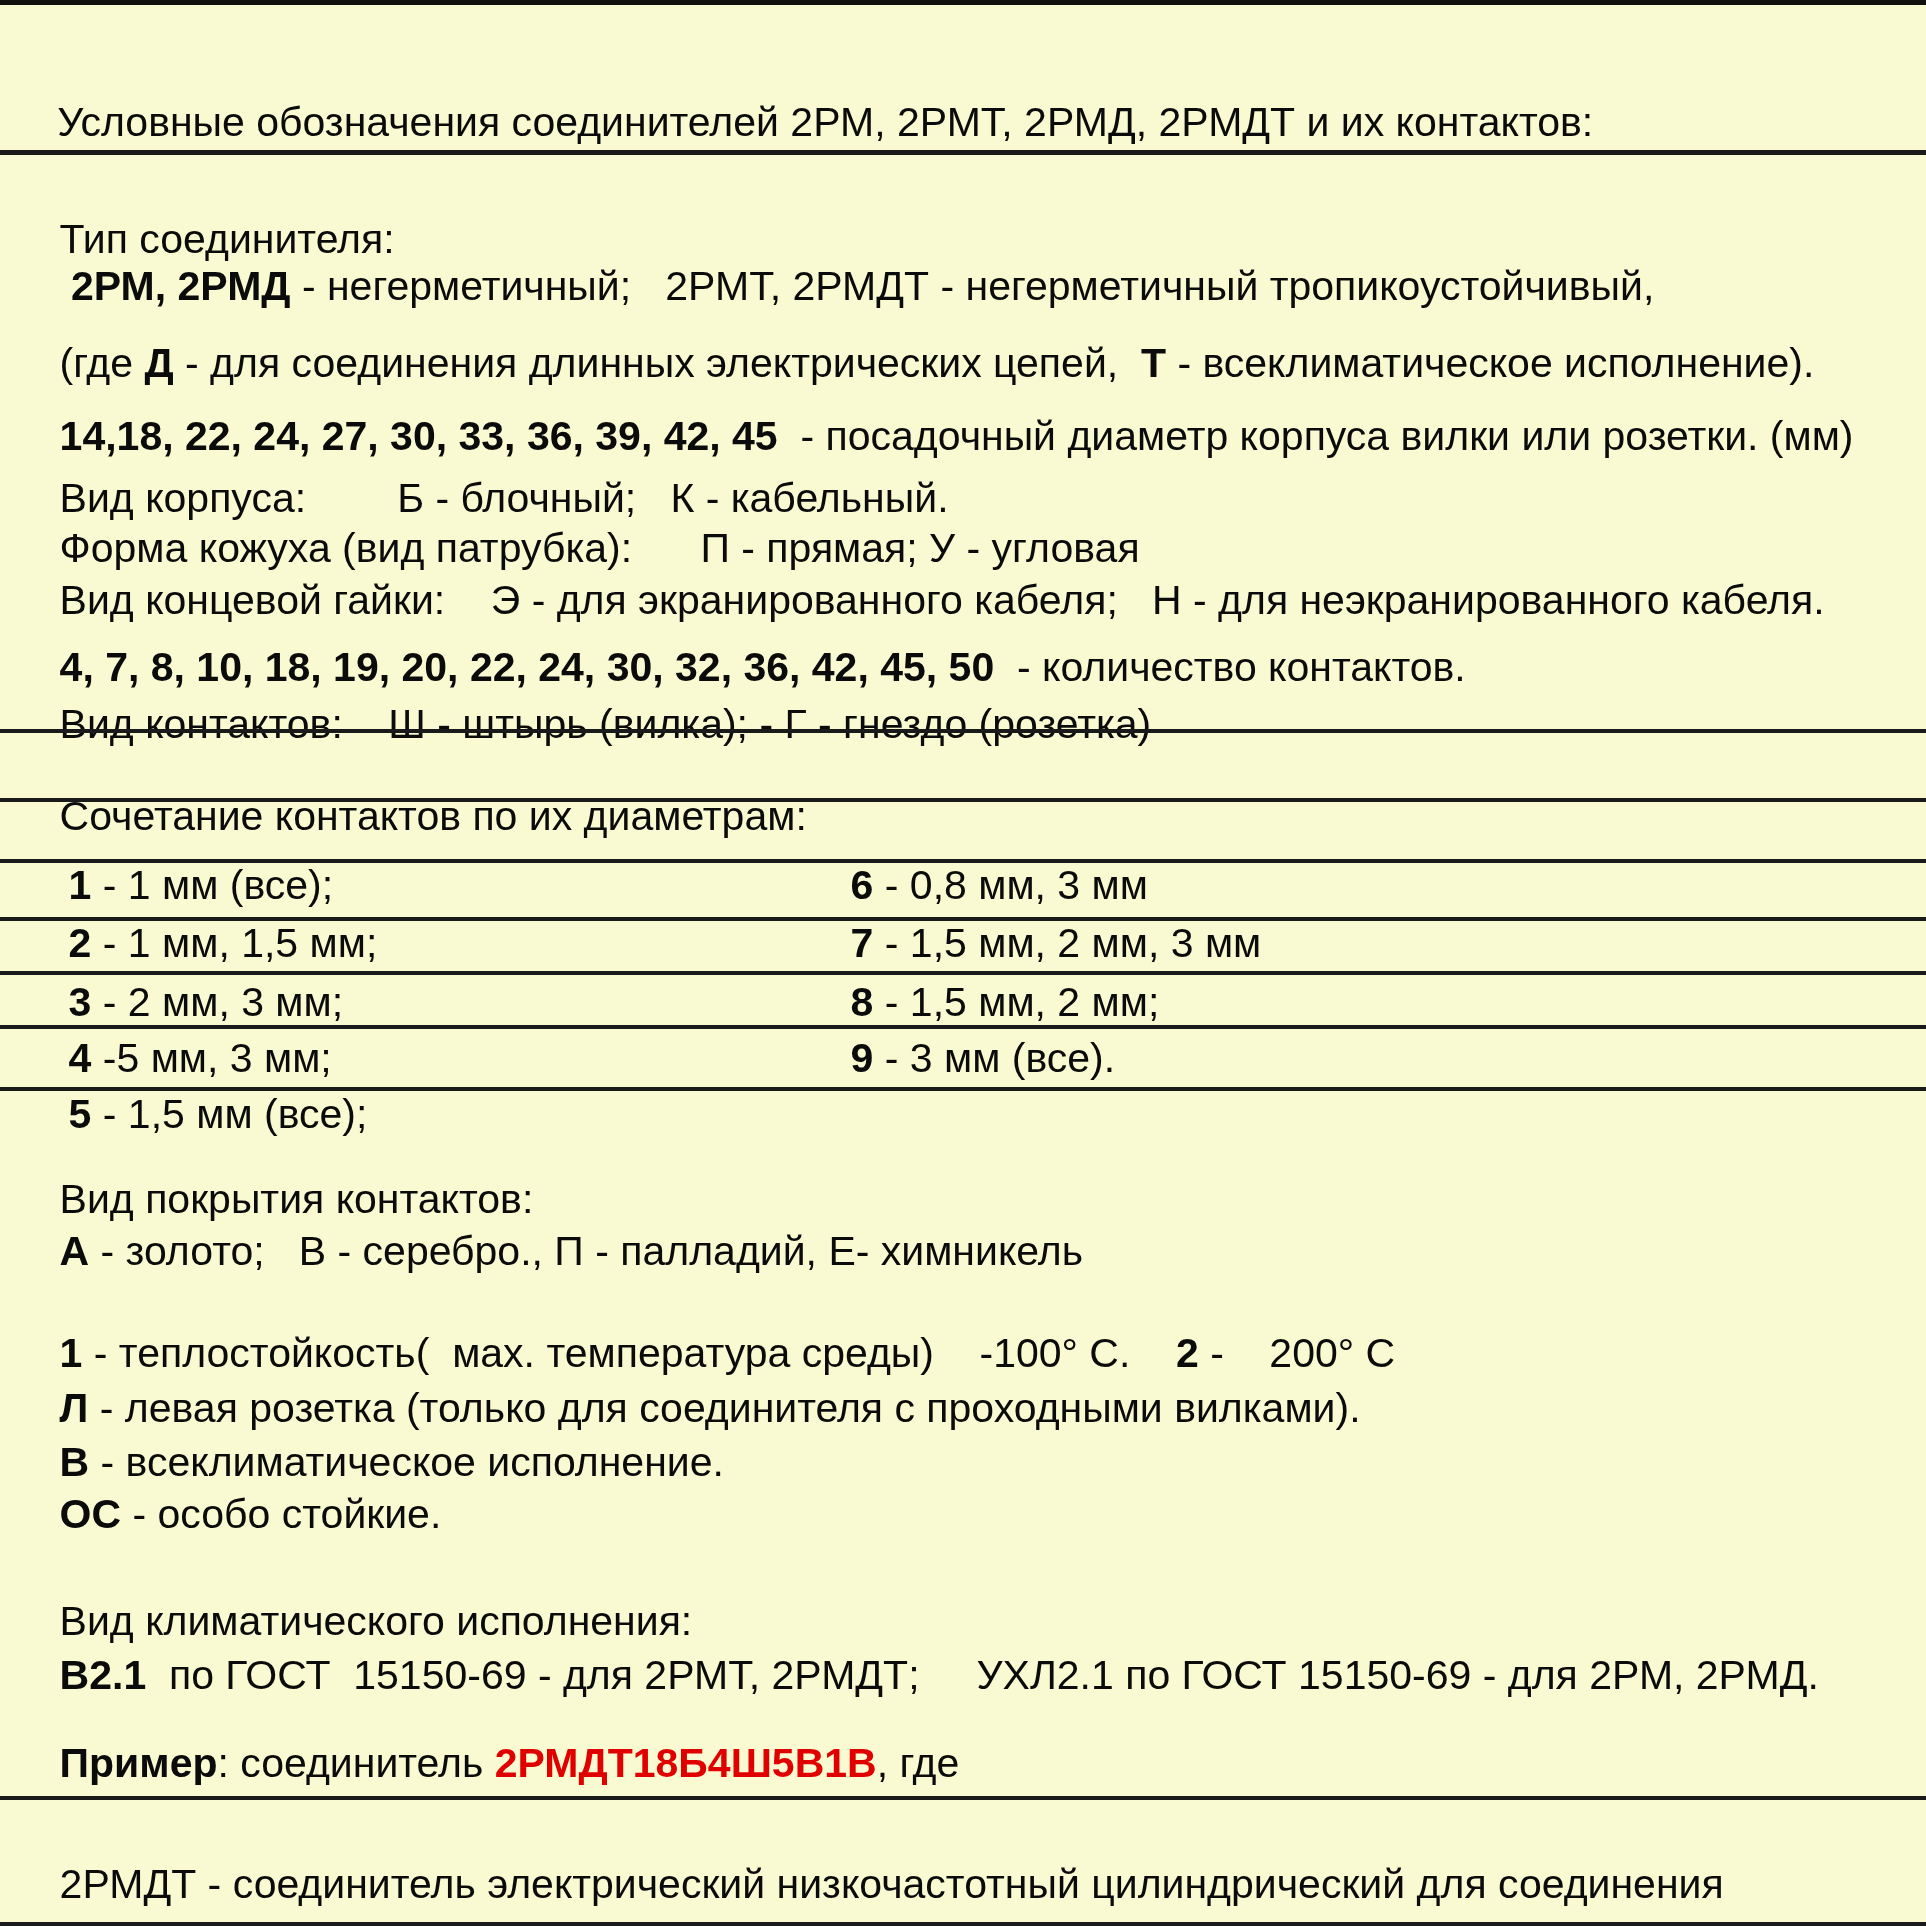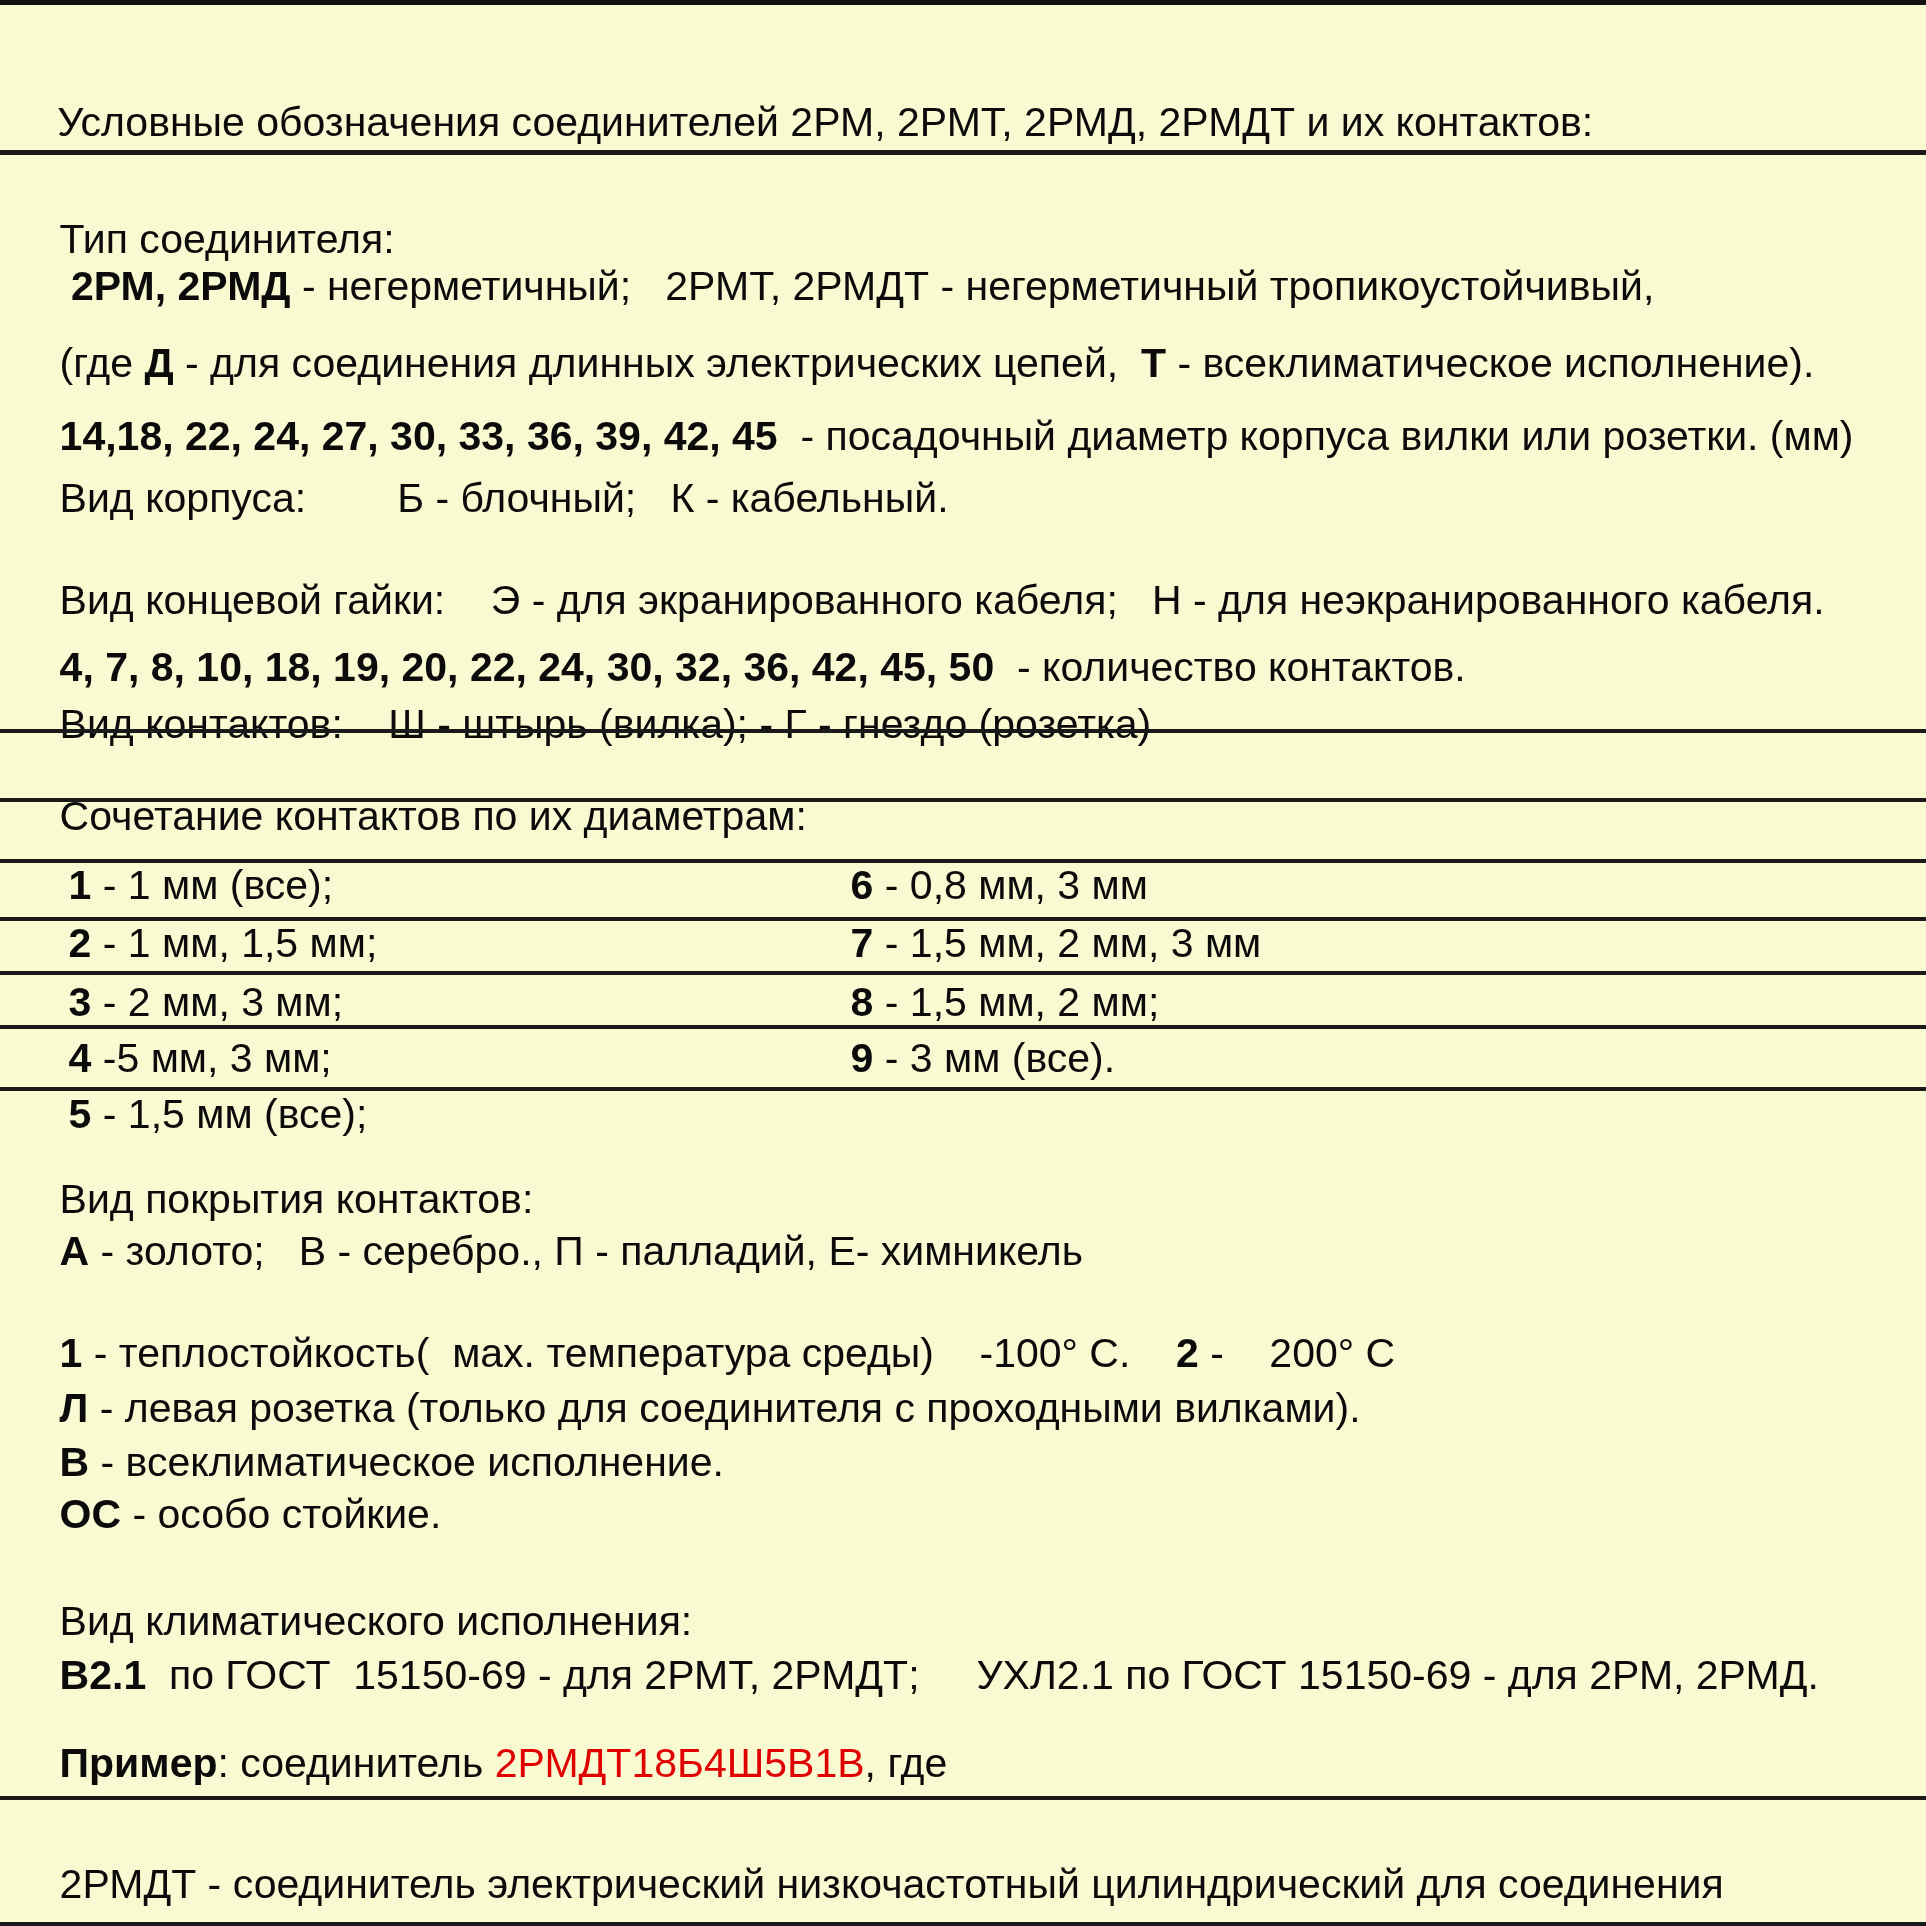--- a/index.html
+++ b/index.html
@@ -1,21 +1,21 @@
 <!DOCTYPE html>
 <html style="font-size:6.2px"><head>
 <meta charset="utf-8">
 <style>
   html,body{margin:0;padding:0;background:#ffffff;}
   .page{position:relative;width:2181px;height:2477px;background:#FAFAD2;
         font-family:"Liberation Sans","DejaVu Sans",sans-serif;color:#0B0B0B;overflow:hidden;}
   .ln{position:absolute;left:14px;font-size:41px;line-height:1.12;white-space:pre-wrap;}
   .title{font-size:41px;font-weight:400;left:11.6px;}
   .b{font-weight:700;}
-  .red{font-weight:400;}
+  .red{font-weight:700;}
   .rule{position:absolute;left:0;width:100%;background:#1A1A1A;}
   .topbar{position:absolute;left:0;top:0;width:100%;height:4.6px;background:#101010;}
   .num-col{left:23px;}
   .right-col{left:805px;}
 </style>
 </head>
 <body>
 
 <div class="page" style="background: rgb(250, 250, 210);">
 
@@ -40,20 +40,23 @@
   </div>
 
   <div class="ln" style="top:368px">
     <span class="b">14,18, 22, 24, 27, 30, 33, 36, 39, 42, 45</span><span>  - посадочный диаметр корпуса вилки или розетки. (мм)</span>
   </div>
 
   <div class="ln" style="top:430px">
     <span>Вид корпуса:        Б - блочный;   К - кабельный.</span>
   </div>
 
+  <div class="ln" style="top:480px">
+    <span>Форма кожуха (вид патрубка):      П - прямая; У - угловая</span>
+  </div>
 
   <div class="ln" style="top:532px">
     <span>Вид концевой гайки:    Э - для экранированного кабеля;   Н - для неэкранированного кабеля.</span>
   </div>
 
   <div class="ln" style="top:599px">
     <span class="b">4, 7, 8, 10, 18, 19, 20, 22, 24, 30, 32, 36, 42, 45, 50</span><span>  - количество контактов.</span>
   </div>
 
   <div class="ln" style="top:656px">

